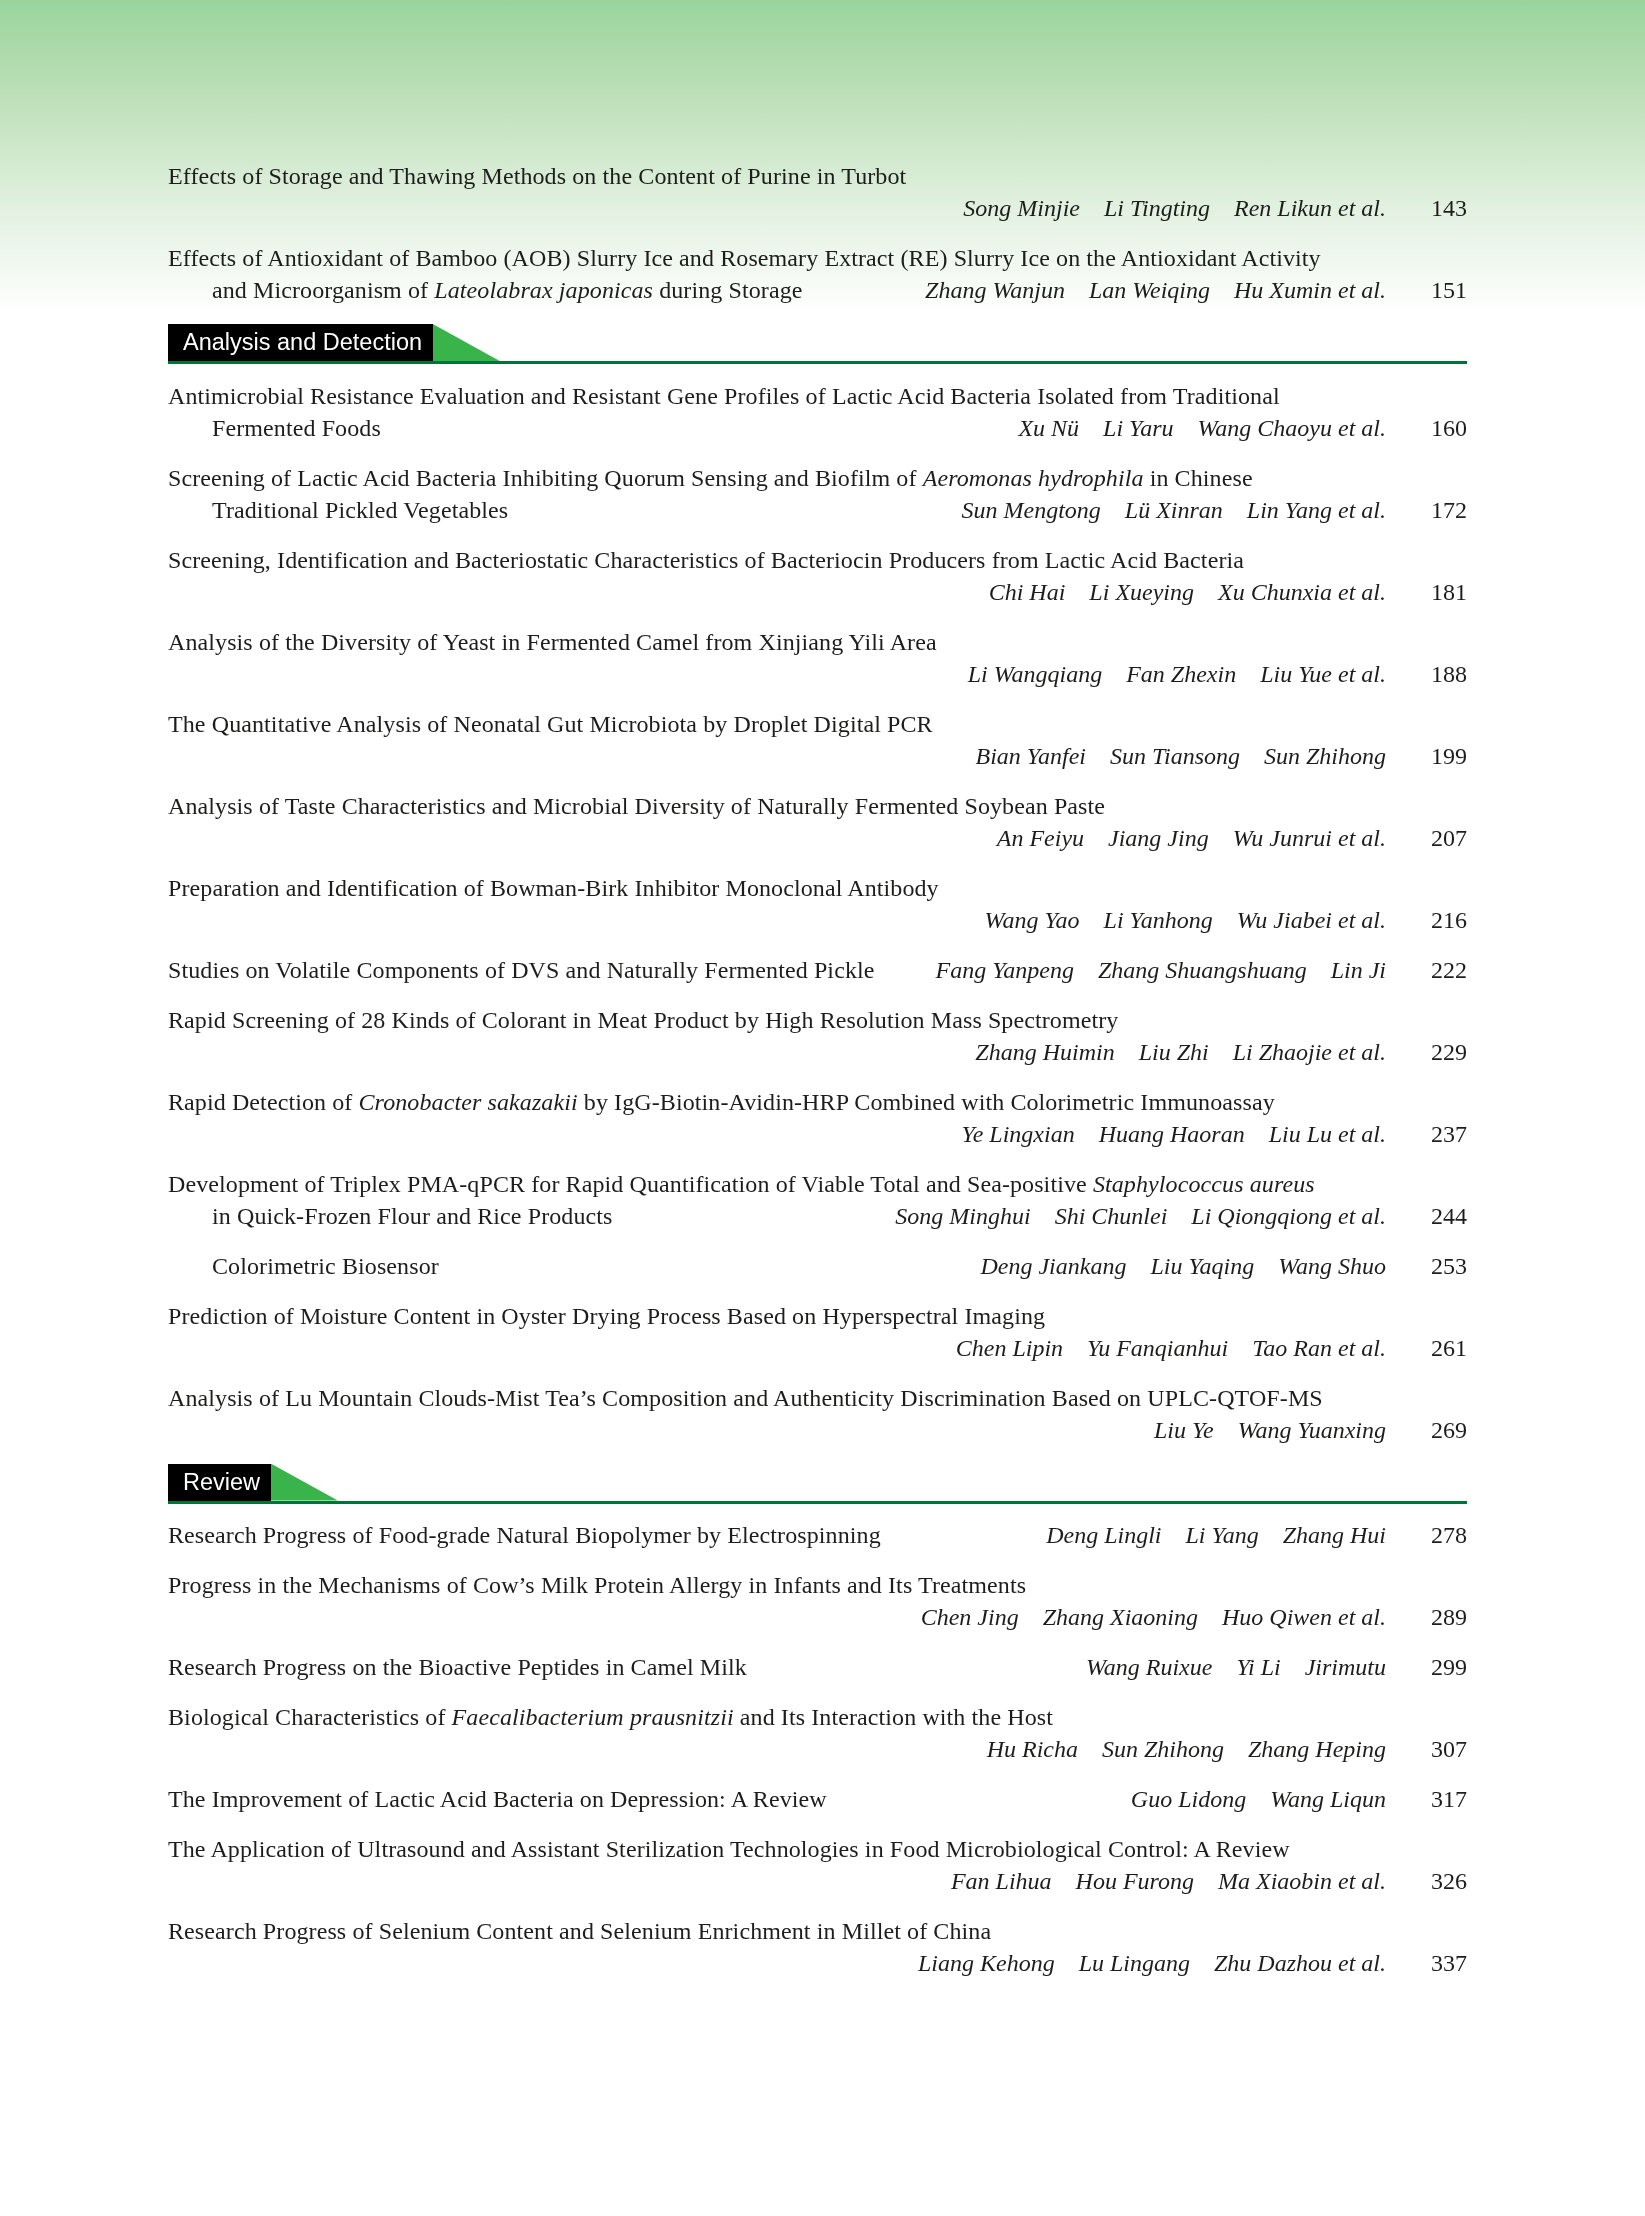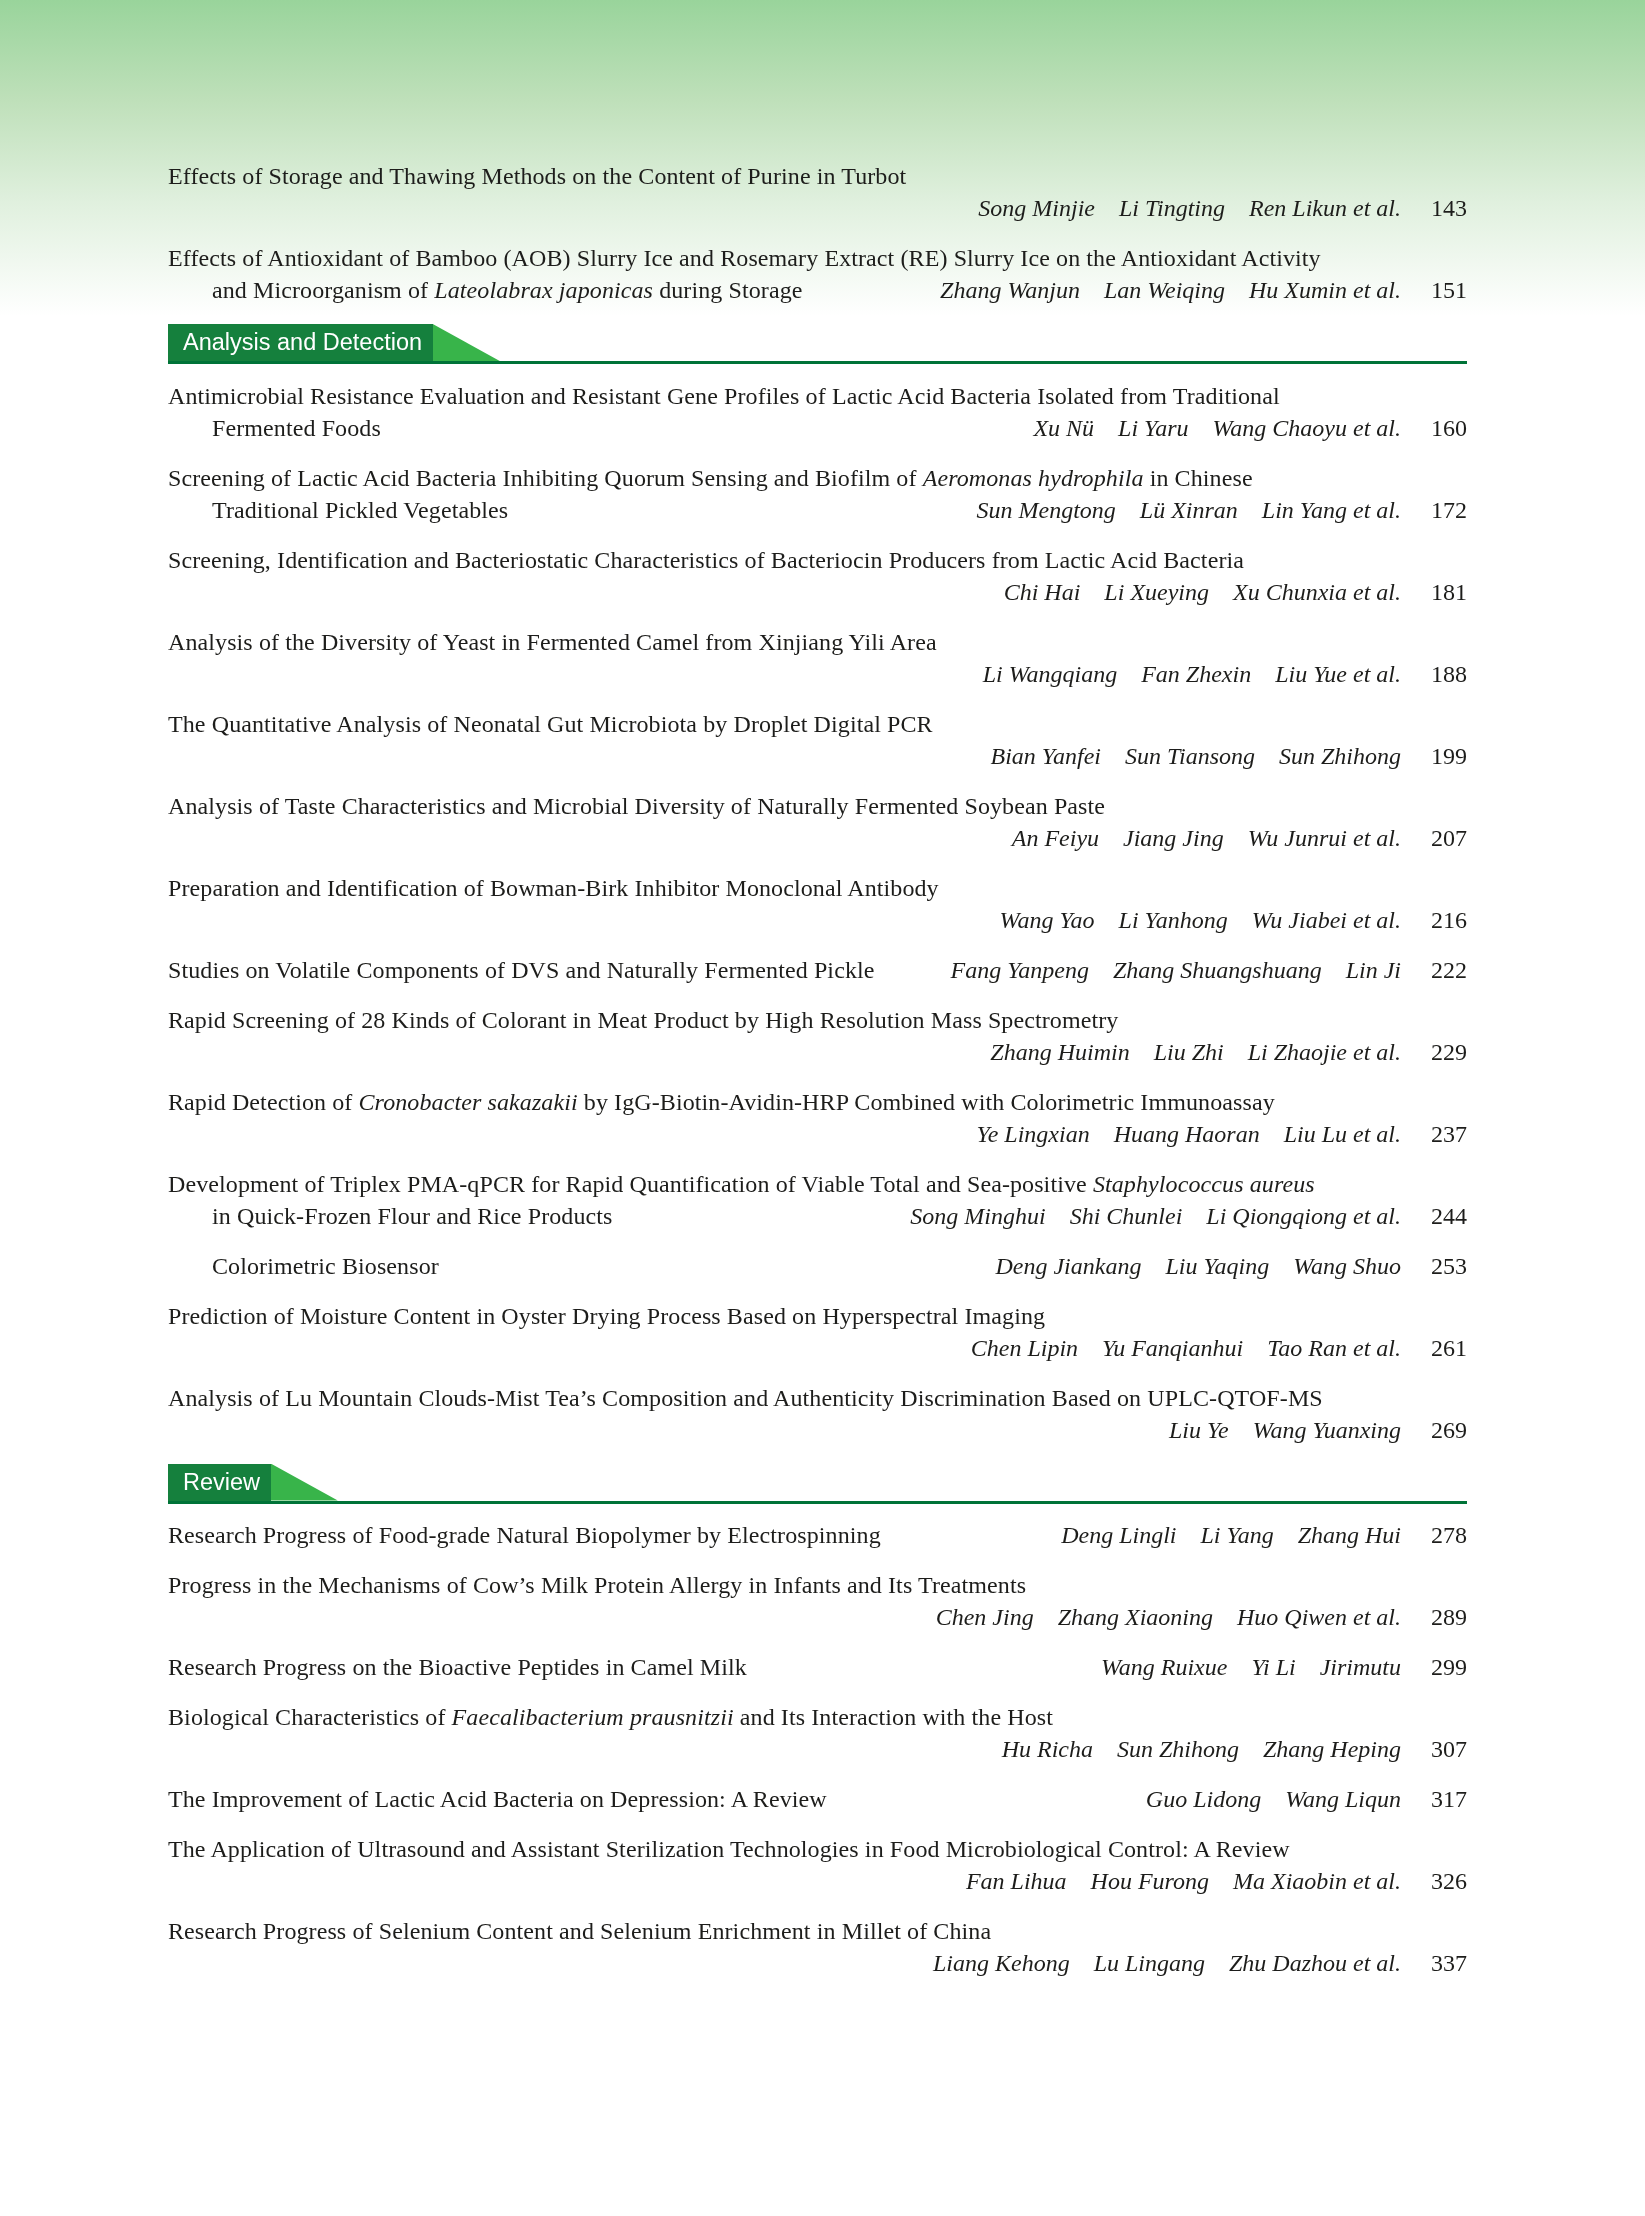--- a/index.html
+++ b/index.html
@@ -16,34 +16,34 @@
     background:linear-gradient(180deg,#99d49b 0px,#bfe0ba 101px,#e0f0de 202px,#ffffff 316px);
   }
   .content {
     position:relative;
     padding:160px 178px 0 168px;
   }
   .entry { margin-bottom:18px; font-size:24px; line-height:32px; }
   .line { display:flex; justify-content:space-between; align-items:baseline; }
   .line .t { letter-spacing:0.1px; }
   .line.indent .t { padding-left:44px; }
-  .ap { white-space:nowrap; display:flex; gap:30px; align-items:flex-start; flex-shrink:0; padding-left:20px; }
+  .ap { white-space:nowrap; display:flex; gap:45px; align-items:flex-start; flex-shrink:0; padding-left:20px; }
   .authors { font-style:italic; }
   .page { font-style:normal; }
   .banner-row {
     margin:6.7px 0 15.5px 0;
     height:37px;
     border-bottom:3.4px solid #007338;
     position:relative;
   }
   .banner {
     position:relative;
     display:inline-flex; align-items:center;
     height:37px;
-    background:#15803d;
+    background:#000000;
     padding:0 10.7px 0 15px;
     font-family:"Liberation Sans", sans-serif;
     font-size:23.5px;
     color:#ffffff;
   }
   .banner::after {
     content:"";
     position:absolute; left:100%; top:0;
     width:67px; height:100%;
     background:#38b44a;

